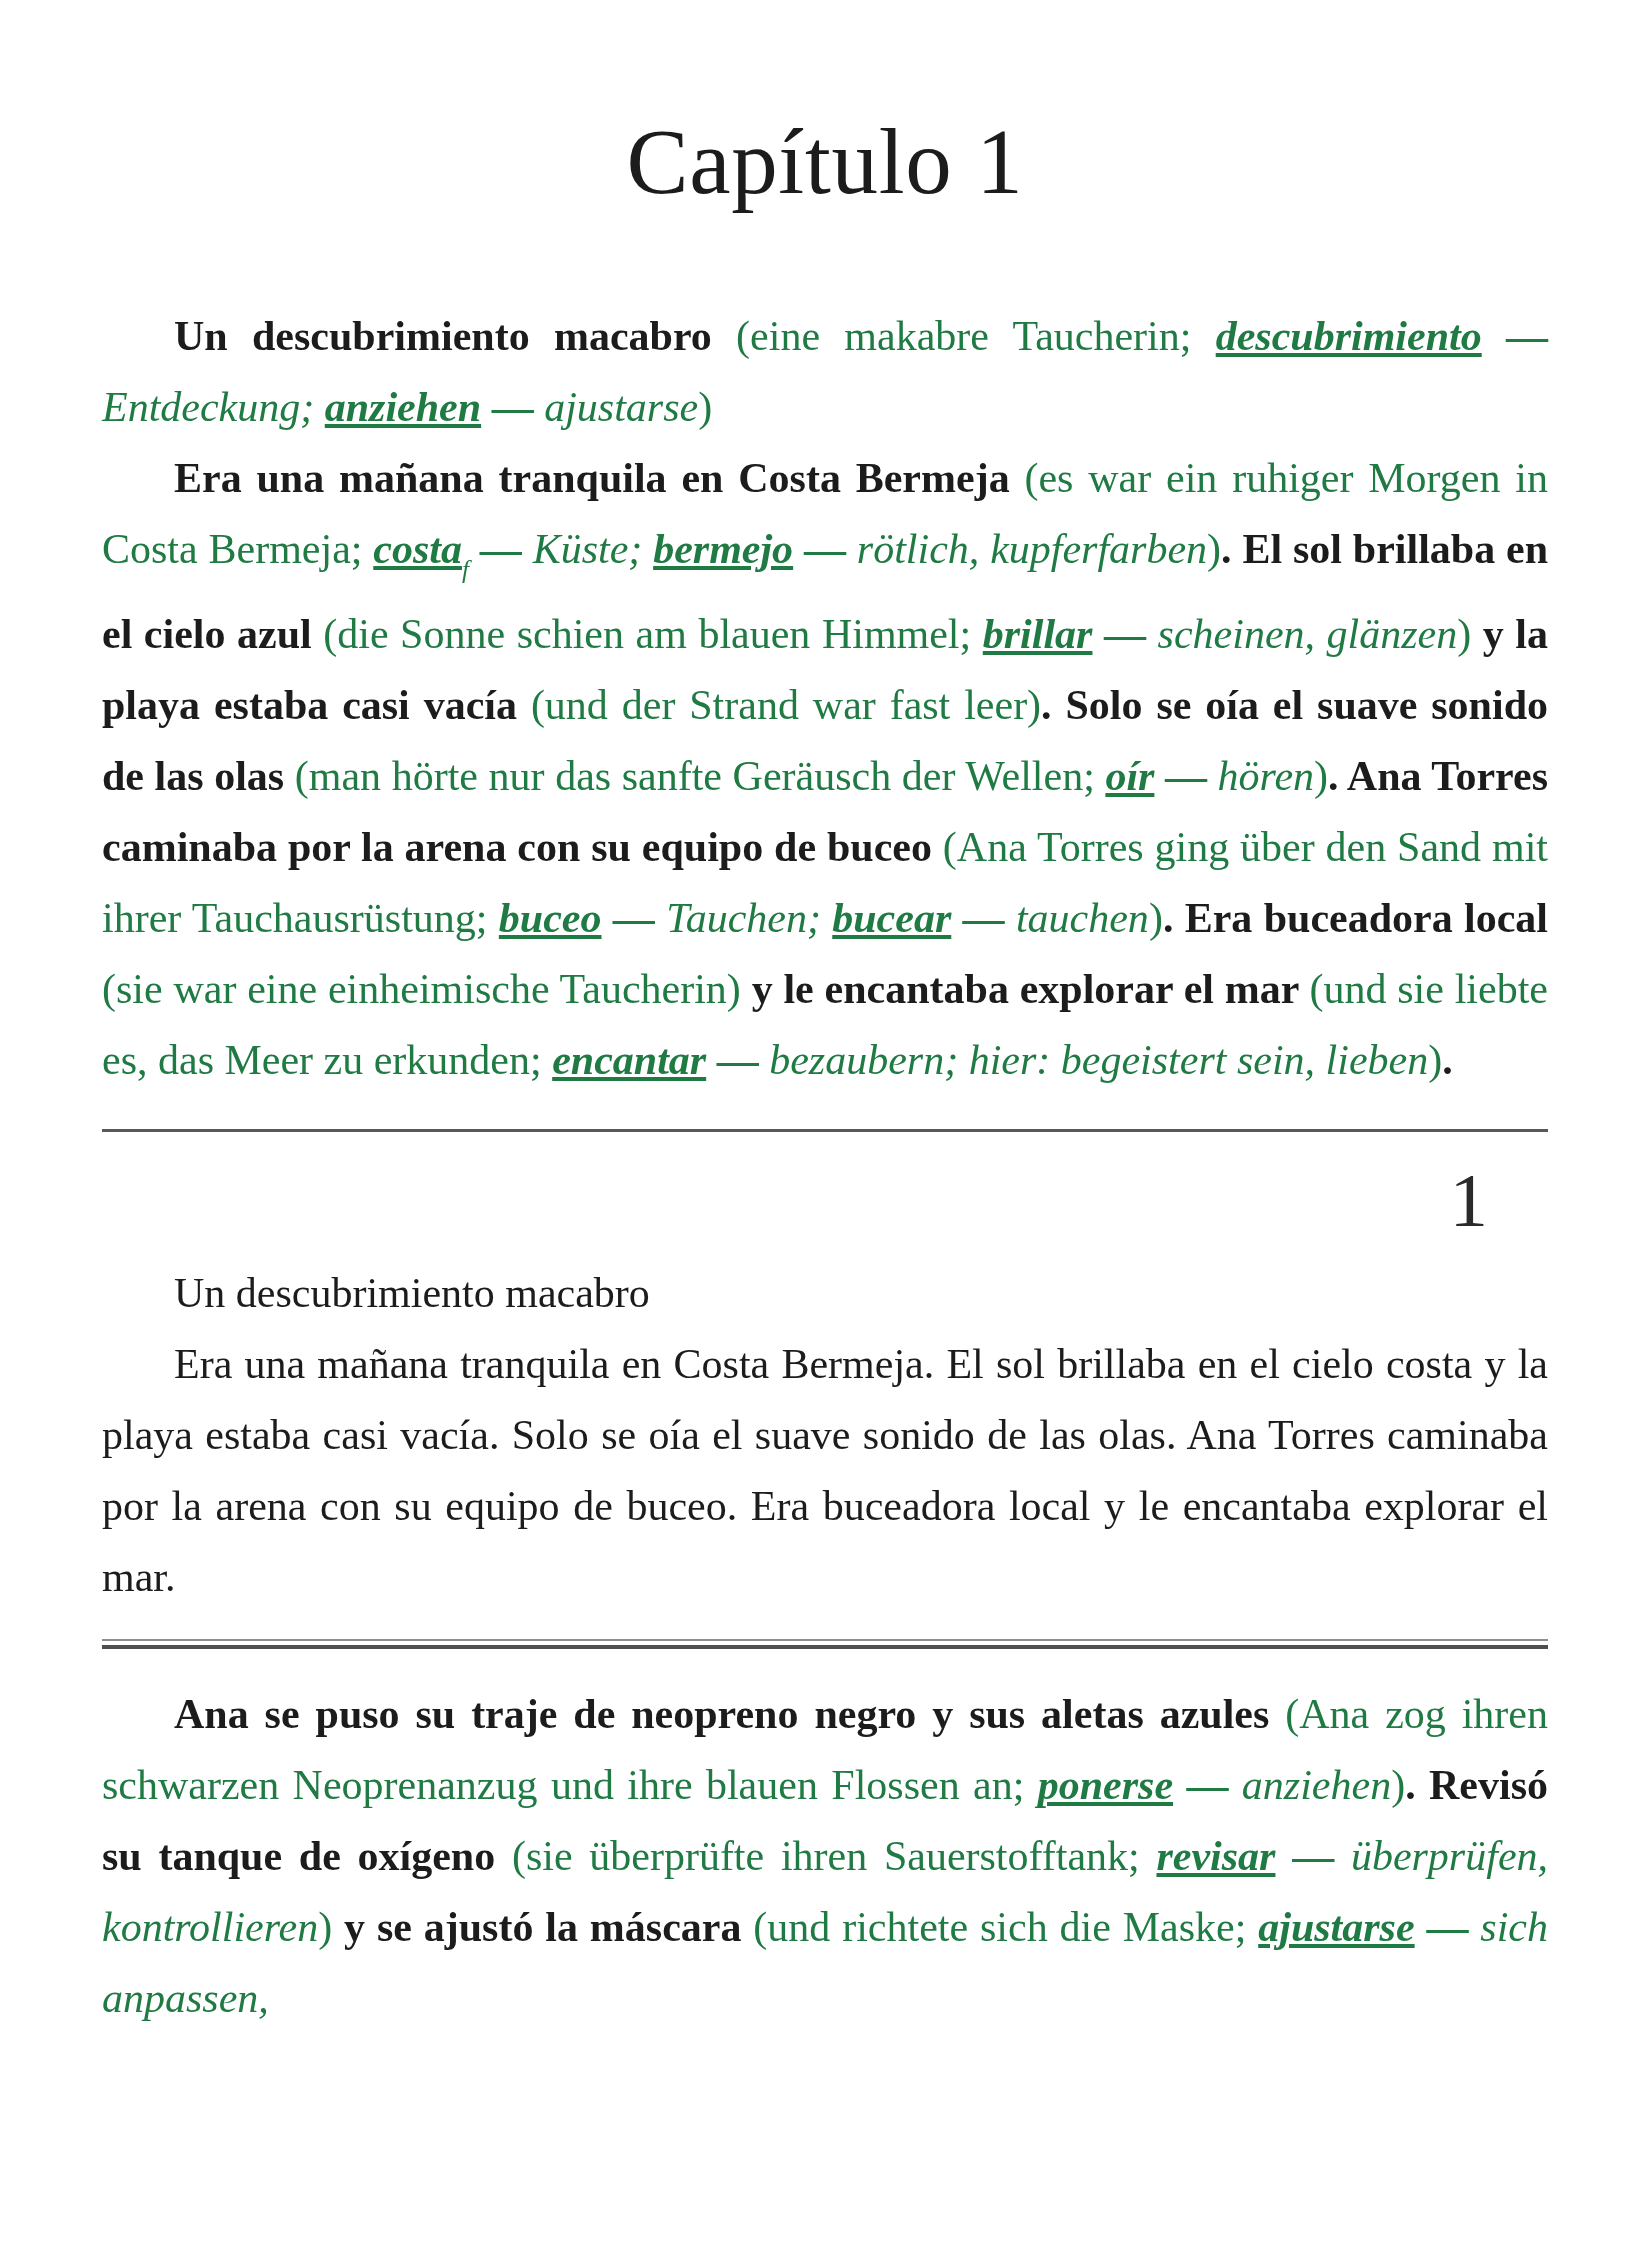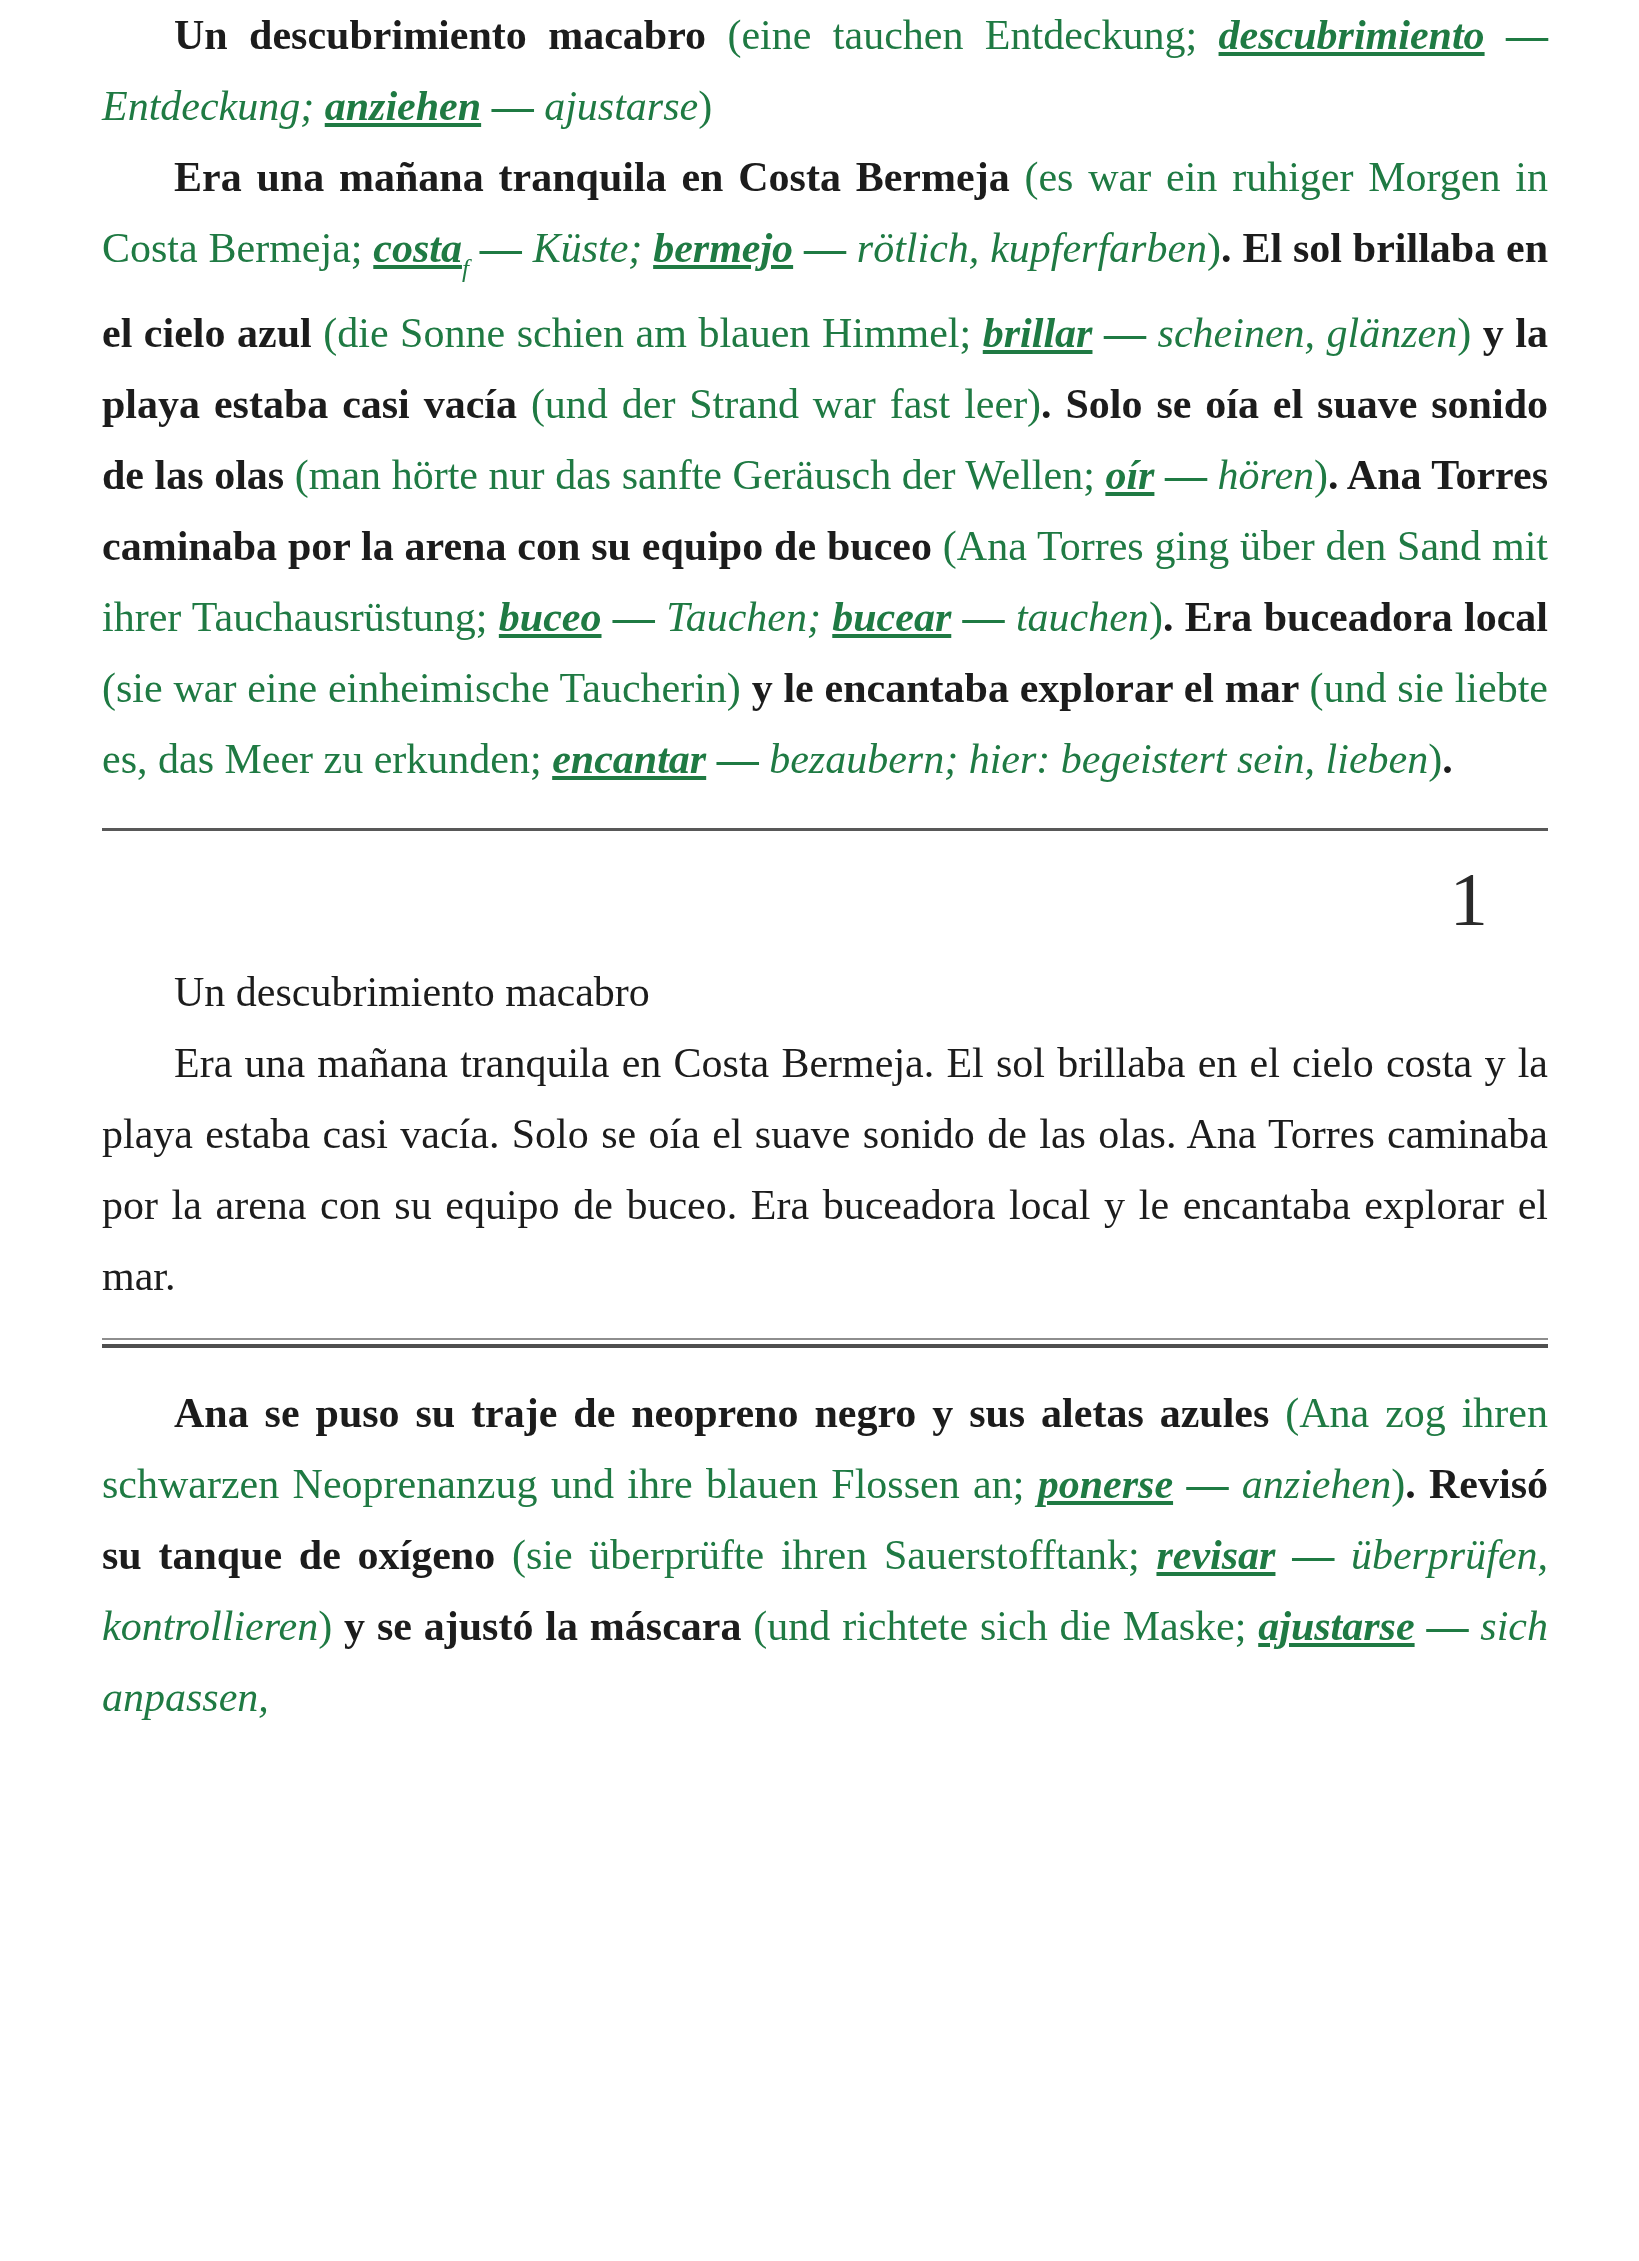--- a/index.html
+++ b/index.html
@@ -72,22 +72,23 @@
     margin-top: 30px;
     color: #2a2a2a;
   }
   .second-block { margin-top: 30px; }
 </style>
 </head>
 <body>
 
 <div class="page">
 
+  <h1 class="chapter-title">Capítulo 1</h1>
 
-  <p class="para"><span class="seg-b">Un descubrimiento macabro </span><span class="seg-g">(eine tauchen Entdeckung; </span><span class="seg-gb">descubrimiento</span><span class="seg-gd"> — </span><span class="seg-gi">Entdeckung; </span><span class="seg-gb">anziehen</span><span class="seg-gd"> — </span><span class="seg-gi">ajustarse</span><span class="seg-g">)</span></p>
+  <p class="para"><span class="seg-b">Un descubrimiento macabro </span><span class="seg-g">(eine makabre Taucherin; </span><span class="seg-gb">descubrimiento</span><span class="seg-gd"> — </span><span class="seg-gi">Entdeckung; </span><span class="seg-gb">anziehen</span><span class="seg-gd"> — </span><span class="seg-gi">ajustarse</span><span class="seg-g">)</span></p>
 
   <p class="para"><span class="seg-b">Era una mañana tranquila en Costa Bermeja </span><span class="seg-g">(es war ein ruhiger Morgen in Costa Bermeja; </span><span class="seg-gb">costa</span><sub class="seg-sub">f</sub><span class="seg-gd"> — </span><span class="seg-gi">Küste; </span><span class="seg-gb">bermejo</span><span class="seg-gd"> — </span><span class="seg-gi">rötlich, kupferfarben</span><span class="seg-g">)</span><span class="seg-b">. El sol brillaba en el cielo azul </span><span class="seg-g">(die Sonne schien am blauen Himmel; </span><span class="seg-gb">brillar</span><span class="seg-gd"> — </span><span class="seg-gi">scheinen, glänzen</span><span class="seg-g">) </span><span class="seg-b">y la playa estaba casi vacía </span><span class="seg-g">(und der Strand war fast leer)</span><span class="seg-b">. Solo se oía el suave sonido de las olas </span><span class="seg-g">(man hörte nur das sanfte Geräusch der Wellen; </span><span class="seg-gb">oír</span><span class="seg-gd"> — </span><span class="seg-gi">hören</span><span class="seg-g">)</span><span class="seg-b">. Ana Torres caminaba por la arena con su equipo de buceo </span><span class="seg-g">(Ana Torres ging über den Sand mit ihrer Tauchausrüstung; </span><span class="seg-gb">buceo</span><span class="seg-gd"> — </span><span class="seg-gi">Tauchen; </span><span class="seg-gb">bucear</span><span class="seg-gd"> — </span><span class="seg-gi">tauchen</span><span class="seg-g">)</span><span class="seg-b">. Era buceadora local </span><span class="seg-g">(sie war eine einheimische Taucherin) </span><span class="seg-b">y le encantaba explorar el mar </span><span class="seg-g">(und sie liebte es, das Meer zu erkunden; </span><span class="seg-gb">encantar</span><span class="seg-gd"> — </span><span class="seg-gi">bezaubern; hier: begeistert sein, lieben</span><span class="seg-g">)</span><span class="seg-b">.</span></p>
 
   <hr class="rule-single">
 
   <div class="section-number">1</div>
 
   <p class="para plain heading">Un descubrimiento macabro</p>
 
   <p class="para plain">Era una mañana tranquila en Costa Bermeja. El sol brillaba en el cielo costa y la playa estaba casi vacía. Solo se oía el suave sonido de las olas. Ana Torres caminaba por la arena con su equipo de buceo. Era buceadora local y le encantaba explorar el mar.</p>

